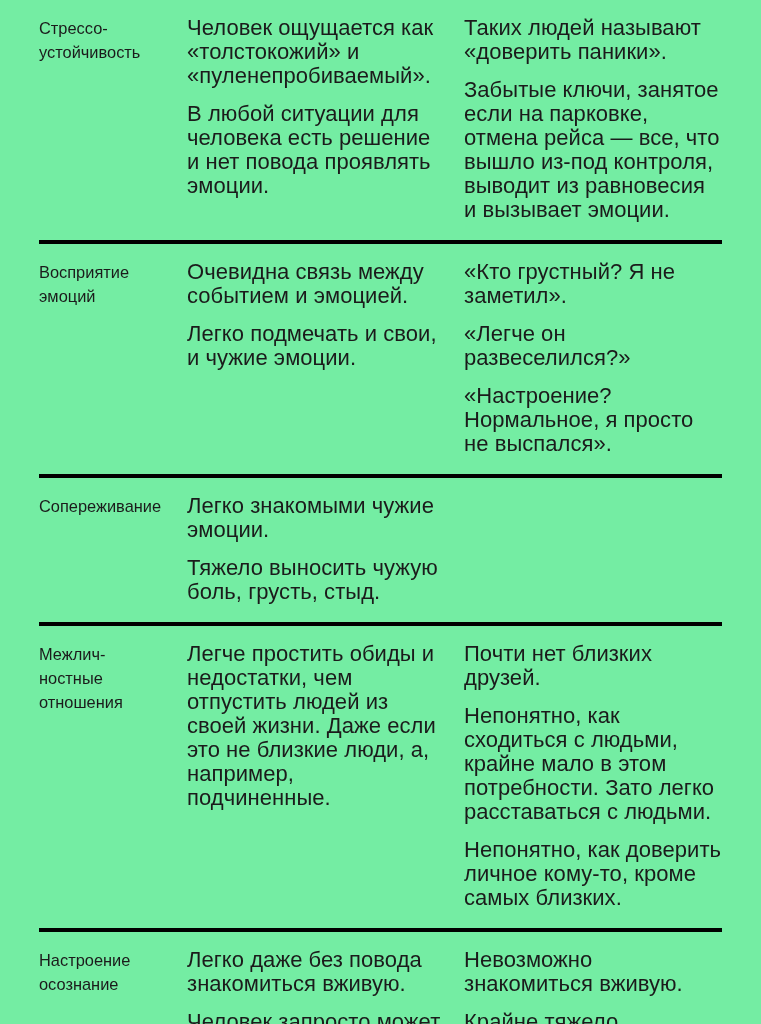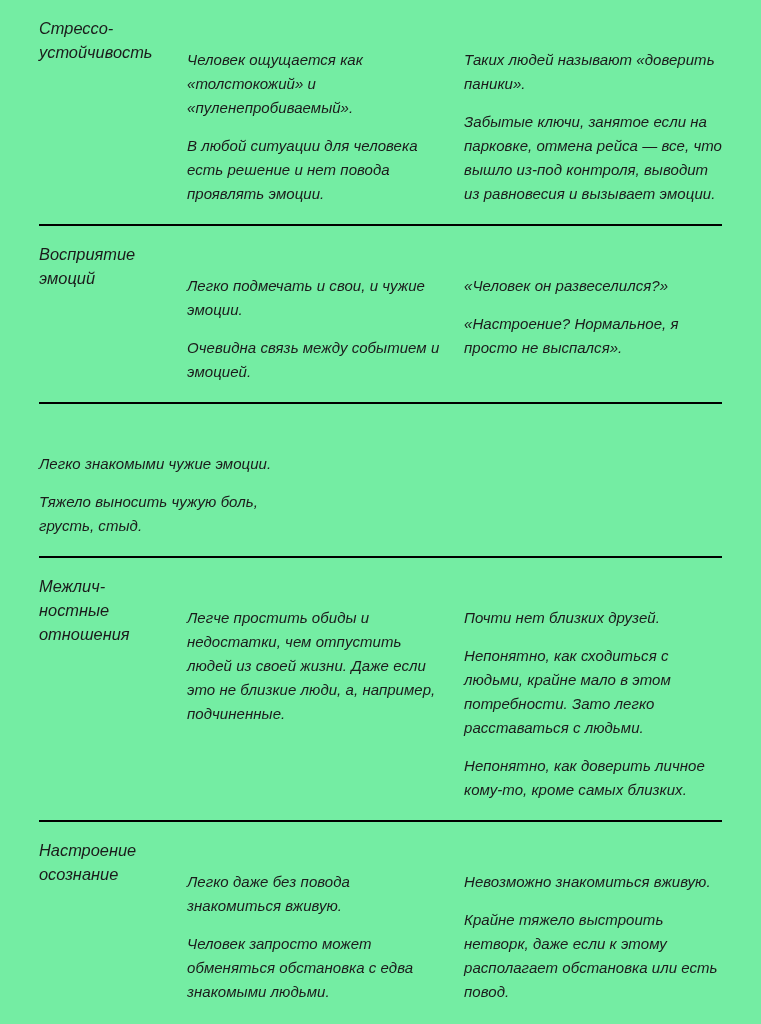--- a/index.html
+++ b/index.html
@@ -18,25 +18,24 @@
   .comparison-table {
     width: 761px;
     box-sizing: border-box;
     padding: 0 39px;
   }
 
   .table-row {
     display: flex;
     align-items: flex-start;
     box-sizing: border-box;
-    font-style: italic;
   }
 
   .table-row + .table-row {
-    border-top: 2px solid #000000;
+    border-top: 4px solid #000000;
   }
 
   .row-inner {
     display: flex;
     align-items: flex-start;
     width: 100%;
     padding-top: 16px;
     padding-bottom: 18px;
   }
 
@@ -56,24 +55,23 @@
     padding-right: 22px;
   }
 
   .col-low {
     width: 258px;
     flex: 0 0 258px;
     padding-right: 0;
   }
 
   .cell-text {
-    font-size: 15px;
+    font-size: 22px;
     line-height: 24px;
     letter-spacing: 0.05px;
-    margin-top: 32px;
   }
 
   .cell-text p {
     margin: 0 0 14px 0;
   }
 
   .cell-text p:last-child {
     margin-bottom: 0;
   }
 
@@ -106,34 +104,38 @@
         </div>
       </div>
     </div>
     <div class="table-row">
       <div class="row-inner">
         <div class="col col-label">
           <div class="label-text"><span>Восприятие</span><br><span>эмоций</span></div>
         </div>
         <div class="col col-high">
           <div class="cell-text">
+            <p>Очевидна связь между событием и эмоцией.</p>
             <p>Легко подмечать и свои, и чужие эмоции.</p>
-            <p>Очевидна связь между событием и эмоцией.</p>
           </div>
         </div>
         <div class="col col-low">
           <div class="cell-text">
-            <p>«Человек он развеселился?»</p>
+            <p>«Кто грустный? Я не заметил».</p>
+            <p>«Легче он развеселился?»</p>
             <p>«Настроение? Нормальное, я просто не выспался».</p>
           </div>
         </div>
       </div>
     </div>
     <div class="table-row">
       <div class="row-inner">
+        <div class="col col-label">
+          <div class="label-text"><span>Сопереживание</span></div>
+        </div>
         <div class="col col-high">
           <div class="cell-text">
             <p>Легко знакомыми чужие эмоции.</p>
             <p>Тяжело выносить чужую боль, грусть, стыд.</p>
           </div>
         </div>
       </div>
     </div>
     <div class="table-row">
       <div class="row-inner">

